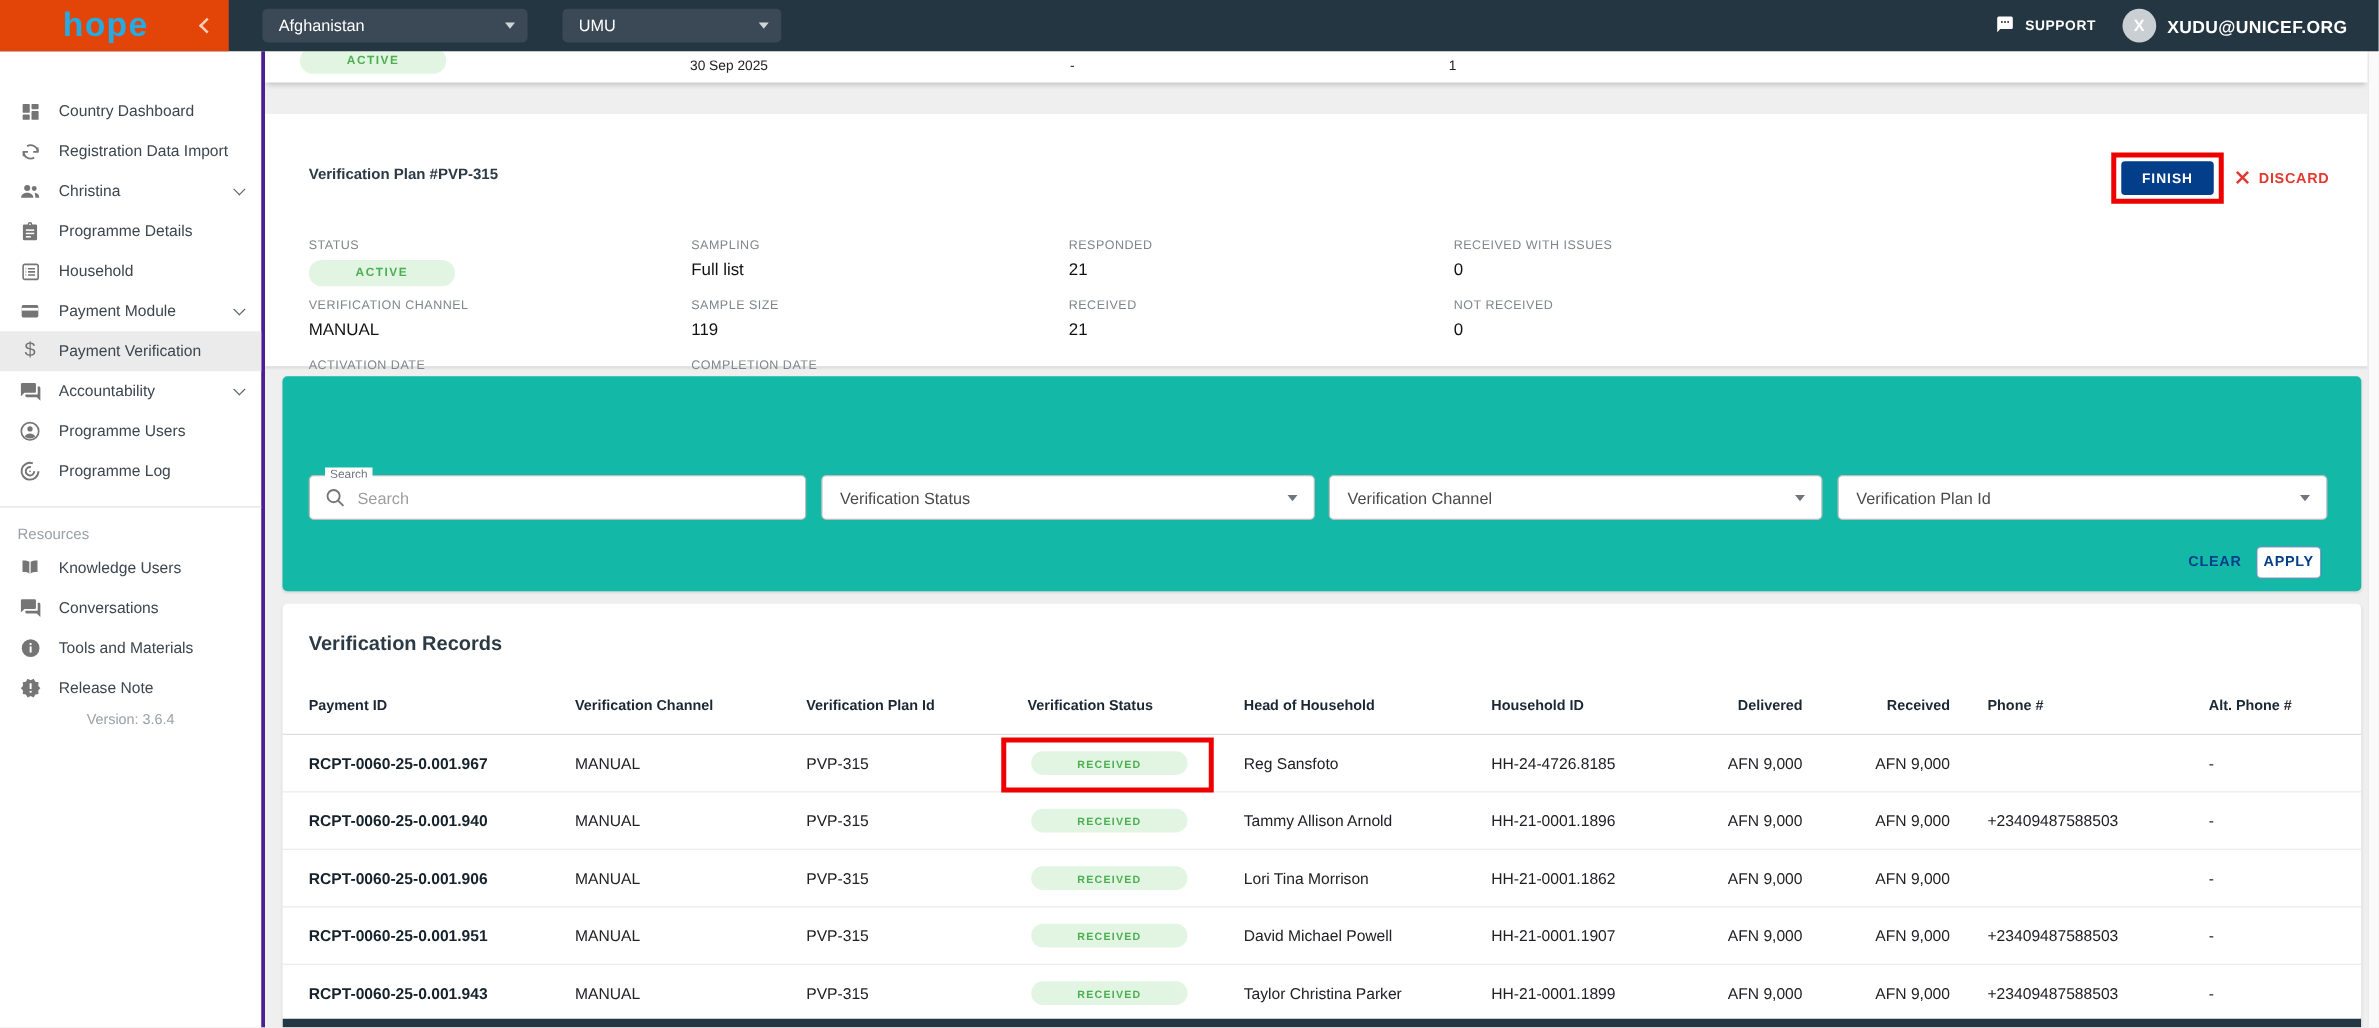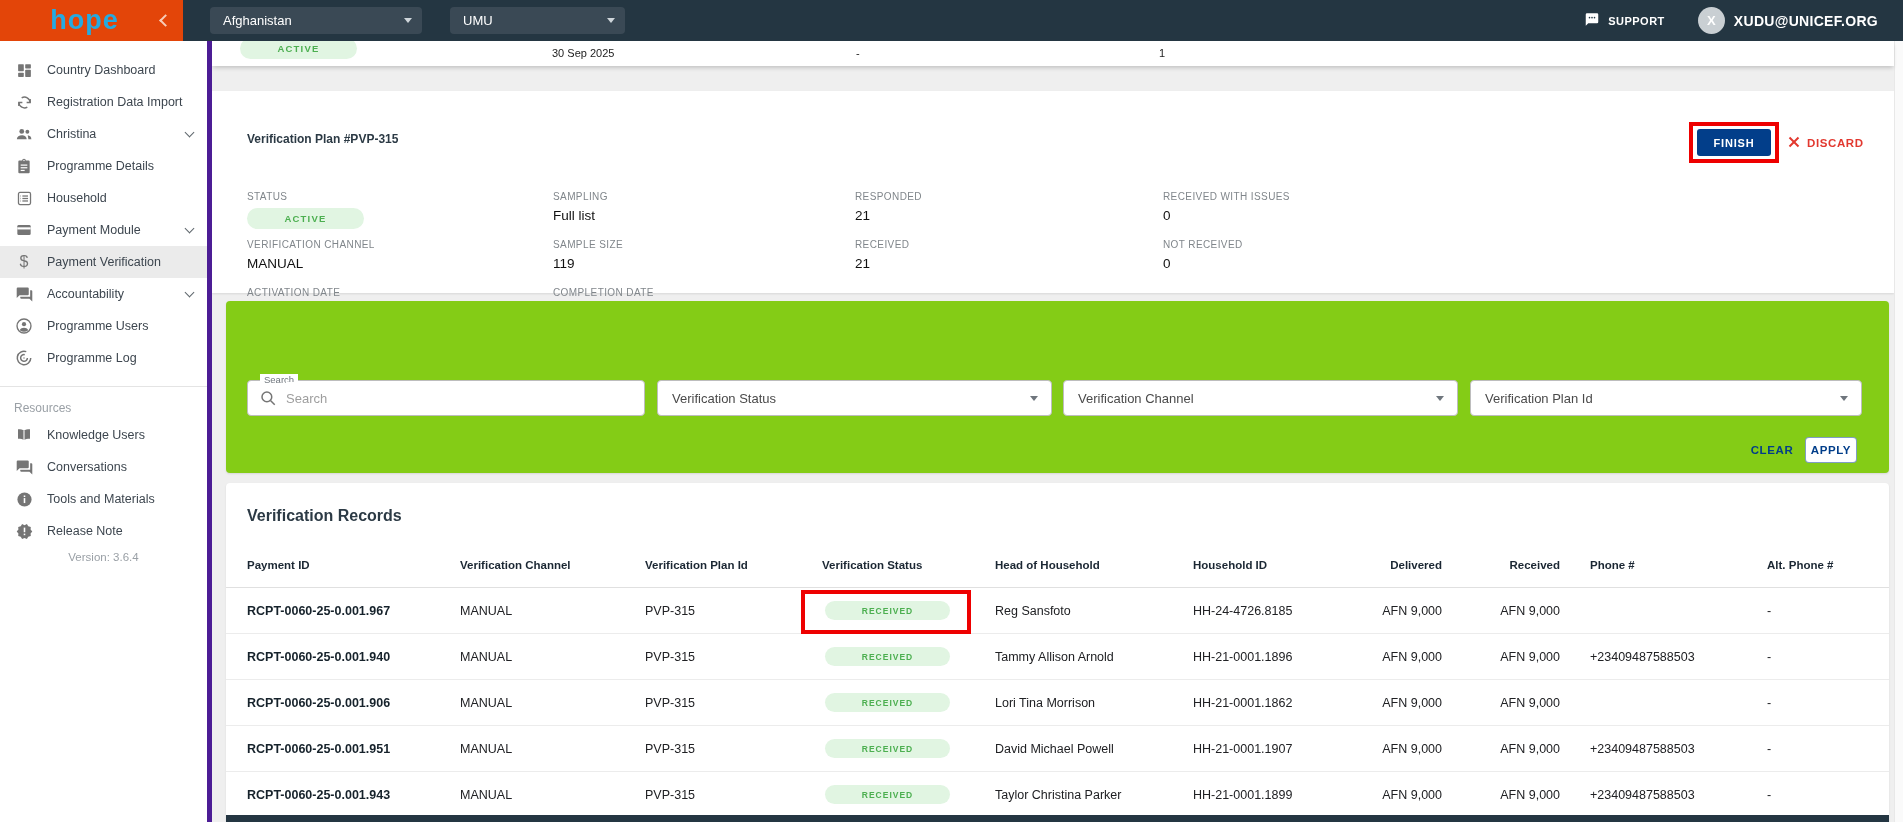--- a/index.html
+++ b/index.html
@@ -19,28 +19,28 @@
   .chev-left { position:absolute; right:13px; top:16px; width:9px; height:9px;
                border-left:2px solid #F7CDB9; border-bottom:2px solid #F7CDB9; transform:rotate(45deg); }
   .hdr-select { position:absolute; top:7px; height:27px; background:#3A4955; border-radius:4px;
                 display:flex; align-items:center; padding:0 13px; color:#fff; font-size:13px; cursor:pointer; }
   .hdr-select .caret { position:absolute; right:10px; width:0; height:0;
                 border-left:4.5px solid transparent; border-right:4.5px solid transparent; border-top:5px solid #CFD6DB; }
   .sel-ba { left:210px; width:212px; }
   .sel-prog { left:450px; width:175px; }
   .hdr-right { position:absolute; right:25px; top:0; height:41px; display:flex; align-items:center; gap:9px; }
   .support { display:flex; align-items:center; gap:8px; color:#fff; font-size:11px; font-weight:bold;
-             letter-spacing:0.5px; cursor:pointer; margin-right:24px; }
+             letter-spacing:0.5px; cursor:pointer; margin-right:12px; }
   .avatar { width:27px; height:27px; border-radius:50%; background:#C9CFD3; color:#fff;
             display:flex; align-items:center; justify-content:center; font-size:13px; font-weight:bold; }
   .user-email { color:#fff; font-size:14px; font-weight:bold; letter-spacing:0.3px; }
 
   
   .sidebar { position:absolute; top:41px; left:0; width:212px; bottom:0; background:#fff;
-             border-right:5px solid #4c1d95; z-index:10; padding-top:13px; }
+             border-right:3px solid #4c1d95; z-index:10; padding-top:32px; }
   .side-item { display:flex; align-items:center; height:32px; padding:0 14px 0 13px;
                font-size:12.5px; color:#3D464F; position:relative; cursor:pointer; }
   .side-item.selected { background:#EBEBEB; }
   .side-item .icn { width:22px; display:flex; justify-content:center; align-items:center; margin-right:12px; }
   .side-item .lbl { flex:1; white-space:nowrap; }
   .side-chev { width:7px; height:7px; border-right:1.7px solid #5F676D; border-bottom:1.7px solid #5F676D;
                transform:rotate(45deg); margin-top:-3px; }
   .dollar-glyph { font-size:16px; color:#757575; }
   .side-divider { height:1px; background:#E4E4E4; margin-top:12px; }
   .resources-h { padding:14px 0 4px 14px; font-size:12px; color:#9AA0A6; }
@@ -68,21 +68,21 @@
                 font-family:inherit; font-size:11px; font-weight:bold; letter-spacing:0.8px; cursor:pointer; }
   .discard { position:absolute; left:1576px; top:42px; height:20px; display:flex; align-items:center; gap:7px;
              color:#E2382F; font-size:11.5px; font-weight:bold; letter-spacing:0.6px; cursor:pointer; }
   .detail-row { position:absolute; left:35px; right:30px; display:grid;
                 grid-template-columns:306px 302px 308px auto; }
   .dr1 { top:100px; } .dr2 { top:148px; } .dr3 { top:196px; }
   .d-label { font-size:10px; color:#80868B; letter-spacing:0.4px; margin-bottom:6px; }
   .d-value { font-size:13.5px; color:#111; }
 
   
-  .filter-panel { position:absolute; left:226px; top:301px; width:1663px; height:172px; background:#84cc16;
+  .filter-panel { position:absolute; left:226px; top:301px; width:1663px; height:172px; background:#14b8a6;
                   border-radius:4px; box-shadow:0 1px 2px rgba(0,0,0,0.10); }
   .field { position:absolute; top:79px; height:36px; border:1px solid #BDBDBD; border-radius:4px; background:#fff; }
   .search-field { left:21px; width:398px; }
   .notch-label { position:absolute; top:-7px; left:12px; background:#fff; padding:0 4px; font-size:9.5px; color:#6F767D; }
   .search-icn { position:absolute; left:11px; top:8px; }
   .search-input { position:absolute; left:38px; top:1px; width:350px; height:32px; border:none; outline:none;
                   font-family:inherit; font-size:13px; color:#333; }
   .search-input::placeholder { color:#9E9E9E; }
   .dd { display:flex; align-items:center; padding-left:14px; font-size:13px; color:#4A4A4A; cursor:pointer; }
   .dd .caret { position:absolute; right:13px; width:0; height:0;

